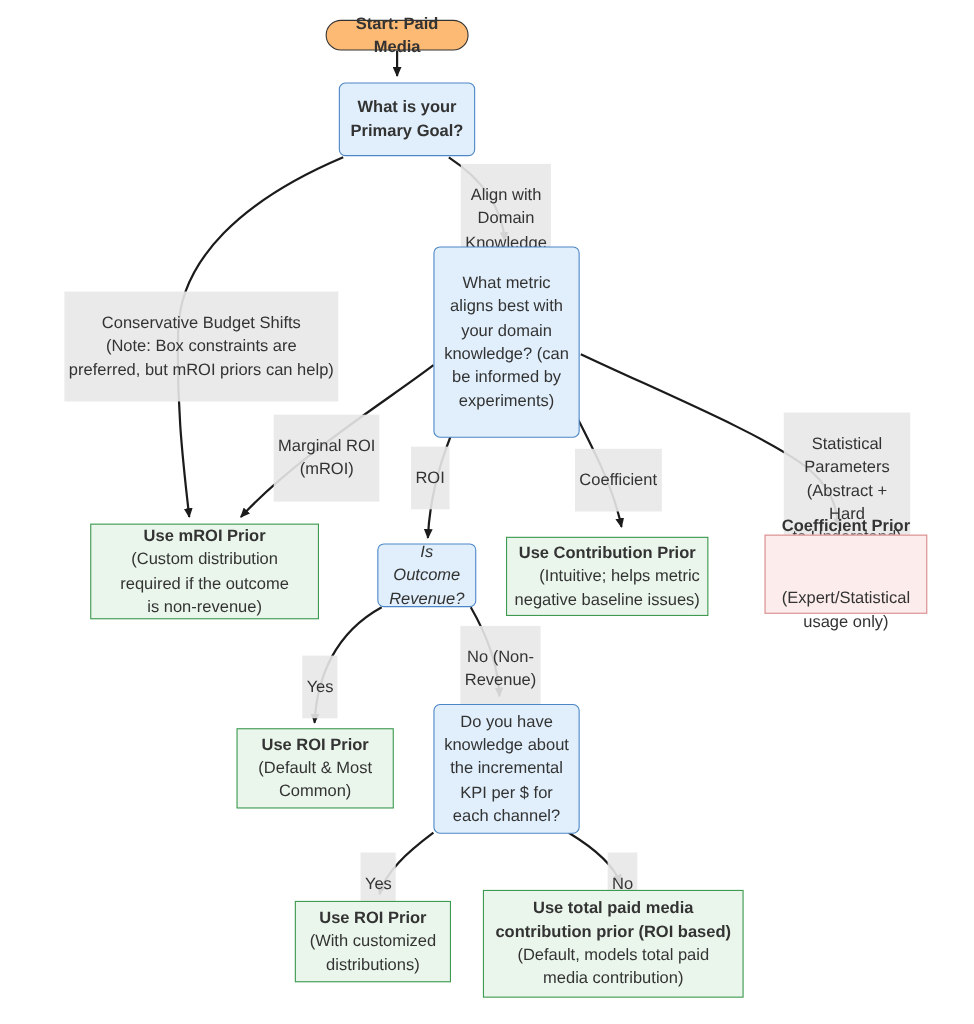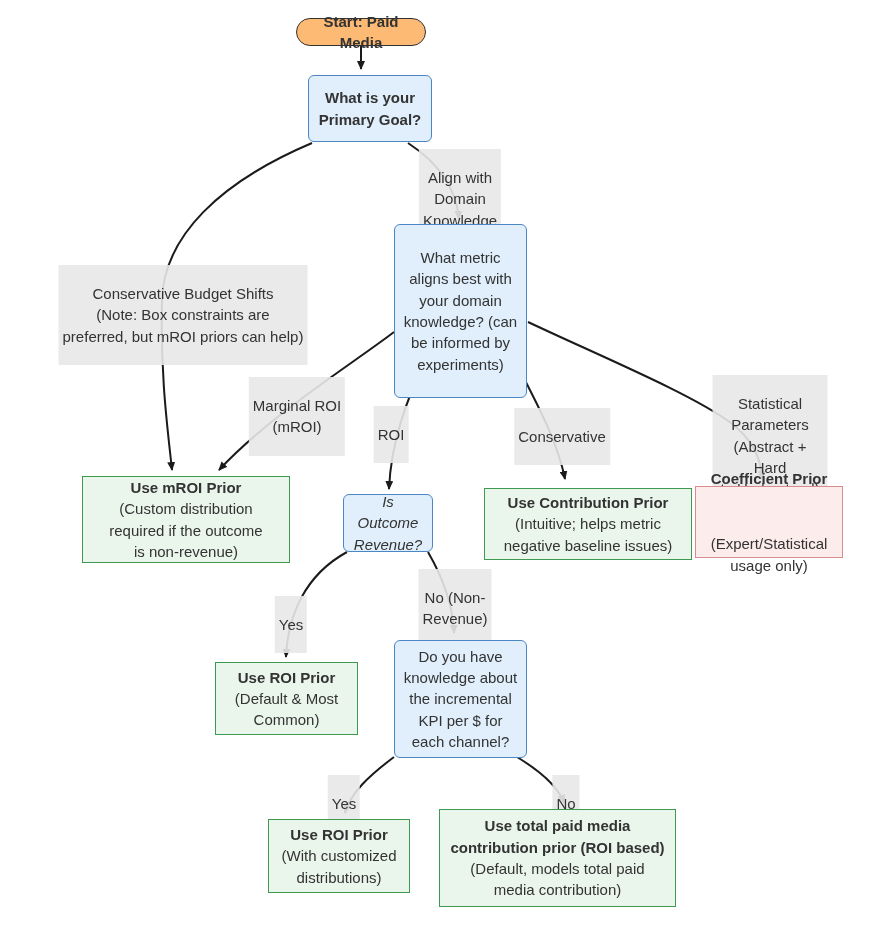--- a/index.html
+++ b/index.html
@@ -65,21 +65,21 @@
 KPI per $ for
 each channel?</div>
 
   <div class="node r" style="left:82px;top:476px;width:208px;height:87px;">
     <div class="title">Use mROI Prior</div>
     <div class="sub">(Custom distribution
 required if the outcome
 is non-revenue)</div>
   </div>
 
-  <div class="node r" style="left:484px;top:488px;width:208px;height:72px;">
+  <div class="node r" style="left:460px;top:488px;width:184px;height:72px;text-align:right;">
     <div class="title">Use Contribution Prior</div>
     <div class="sub">(Intuitive; helps metric
 negative baseline issues)</div>
   </div>
 
   <div class="node warn" style="left:695px;top:486px;width:148px;height:72px;">
     <div class="title">Coefficient Prior</div>
     <div class="sub">(Expert/Statistical
 usage only)</div>
   </div>
@@ -105,21 +105,21 @@
 
   <div class="elabel" style="left:460px;top:149px;">Align with
 Domain
 Knowledge</div>
   <div class="elabel" style="left:172px;top:265px;margin-left:11px;">Conservative Budget Shifts
 (Note: Box constraints are
 preferred, but mROI priors can help)</div>
   <div class="elabel" style="left:297px;top:377px;">Marginal ROI
 (mROI)</div>
   <div class="elabel" style="left:391px;top:406px;">ROI</div>
-  <div class="elabel" style="left:562px;top:408px;">Conservative</div>
+  <div class="elabel" style="left:562px;top:408px;">Coefficient</div>
   <div class="elabel" style="left:770px;top:375px;">Statistical
 Parameters
 (Abstract + Hard
 to Understand)</div>
   <div class="elabel" style="left:291px;top:596px;">Yes</div>
   <div class="elabel" style="left:455px;top:569px;text-align:center;">No (Non-
 Revenue)</div>
   <div class="elabel" style="left:344px;top:775px;">Yes</div>
   <div class="elabel" style="left:566px;top:775px;">No</div>
 

